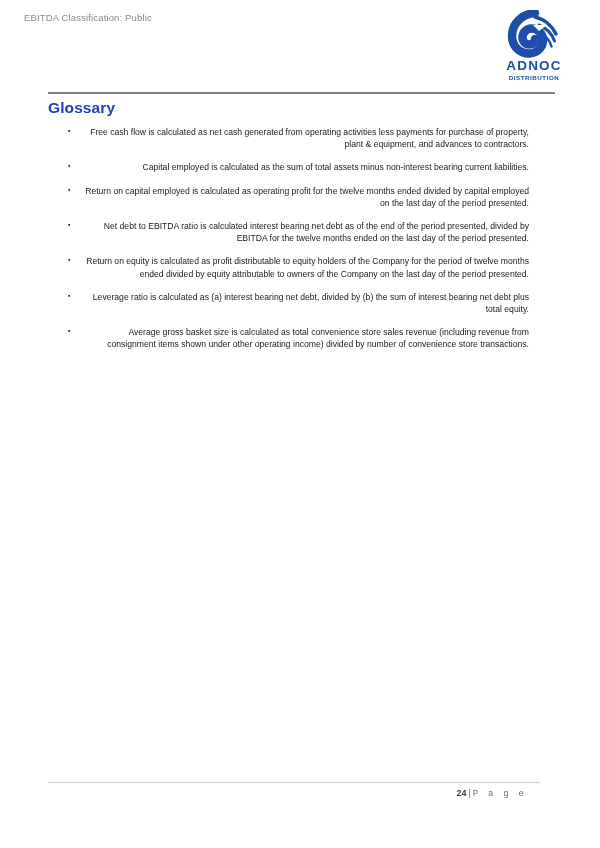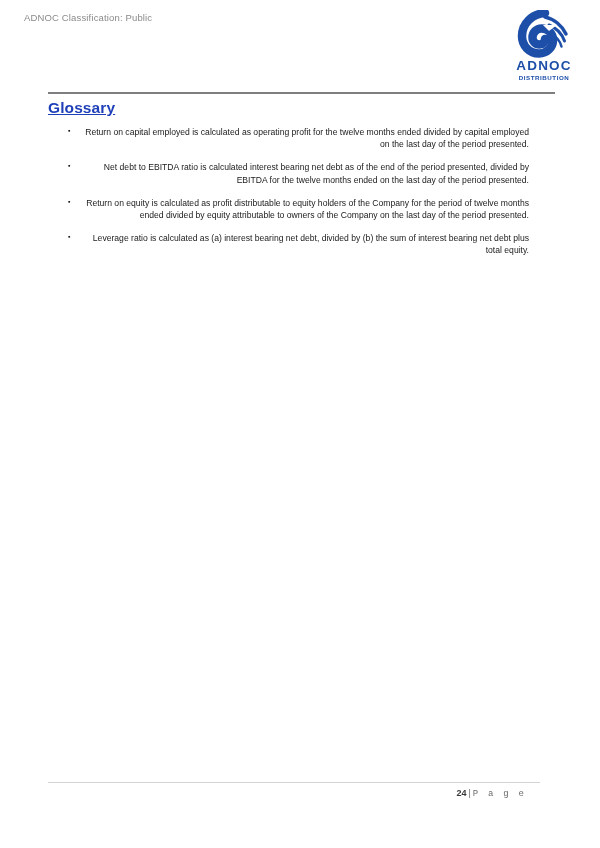--- a/index.html
+++ b/index.html
@@ -25,21 +25,21 @@
     left: 24px;
     top: 12px;
     font-size: 9.5px;
     color: #8a8a8a;
     letter-spacing: 0.15px;
     white-space: nowrap;
   }
 
   .logo-block {
     position: absolute;
-    right: 10px;
+    right: 20px;
     top: 10px;
     width: 92px;
     text-align: center;
   }
   .logo-mark {
     width: 60px;
     height: 48px;
     margin: 0 auto;
     display: block;
   }
@@ -71,21 +71,20 @@
     height: 2px;
     background: #7f7f7f;
     margin-bottom: 5px;
   }
   .page-heading {
     font-size: 15.5px;
     font-weight: bold;
     color: #1f3fb8;
     margin: 0 0 9px 0;
     letter-spacing: 0.1px;
-    text-decoration: underline;
   }
 
   ul.glossary-list {
     list-style: none;
     margin: 0;
     padding: 0;
     width: 481px;
   }
   ul.glossary-list > li {
     position: relative;
@@ -150,54 +149,66 @@
   .footer-text .pg-word {
     letter-spacing: 2.2px;
     font-family: Liberation Mono, monospace;
   }
 </style>
 </head>
 <body>
 
 <div class="page">
 
-  <div class="classification">ADNOC Classification: Public</div>
+  <div class="classification">EBITDA Classification: Public</div>
 
   <div class="logo-block">
     <svg class="logo-mark" viewBox="0 0 120 96">
       <path d="M62 6 C36 8 16 27 16 52 C16 72 31 87 50 87 C66 87 78 75 78 60 C78 47 68 37 55 37 C45 37 37 45 37 55 C37 63 43 69 51 69 C57 69 62 64 62 58" fill="none" stroke="#1d4fa8" stroke-width="17" stroke-linecap="round"></path>
       <path d="M62 14 C80 18 96 31 104 48" fill="none" stroke="#1d4fa8" stroke-width="7" stroke-linecap="round"></path>
       <path d="M70 30 C85 36 96 48 101 62" fill="none" stroke="#1d4fa8" stroke-width="6" stroke-linecap="round"></path>
       <path d="M72 46 C84 52 92 62 95 73" fill="none" stroke="#1d4fa8" stroke-width="5" stroke-linecap="round"></path>
       <path d="M58 30 L86 30 L70 42 Z" fill="#ffffff"></path>
     </svg>
     <div class="logo-word">ADNOC</div>
     <div class="logo-sub">DISTRIBUTION</div>
   </div>
 
   <div class="content">
     <div class="heading-rule"></div>
     <h1 class="page-heading">Glossary</h1>
 
     <ul class="glossary-list">
+      <li>
+        <span class="bullet-marker">▪</span>
+        <span class="li-text">Free cash flow is calculated as net cash generated from operating activities less payments for purchase of property, plant &amp; equipment, and advances to contractors.</span>
+      </li>
+      <li>
+        <span class="bullet-marker">▪</span>
+        <span class="li-text">Capital employed is calculated as the sum of total assets minus non-interest bearing current liabilities.</span>
+      </li>
       <li class="ragged">
         <span class="bullet-marker">▪</span>
         <span class="li-text">Return on capital employed is calculated as operating profit for the twelve months ended divided by capital employed on the last day of the period presented.</span>
       </li>
       <li class="ragged">
         <span class="bullet-marker">▪</span>
         <span class="li-text">Net debt to EBITDA ratio is calculated interest bearing net debt as of the end of the period presented, divided by EBITDA for the twelve months ended on the last day of the period presented.</span>
       </li>
       <li class="ragged">
         <span class="bullet-marker">▪</span>
         <span class="li-text">Return on equity is calculated as profit distributable to equity holders of the Company for the period of twelve months ended divided by equity attributable to owners of the Company on the last day of the period presented.</span>
       </li>
       <li class="ragged">
         <span class="bullet-marker">▪</span>
         <span class="li-text">Leverage ratio is calculated as (a) interest bearing net debt, divided by (b) the sum of interest bearing net debt plus total equity.</span>
+      </li>
+      <li>
+        <span class="bullet-marker">▪</span>
+        <span class="li-text">Average gross basket size is calculated as total convenience store sales revenue (including revenue from consignment items shown under other operating income) divided by number of convenience store transactions.</span>
       </li>
     </ul>
   </div>
 
   <div class="footer">
     <div class="footer-rule"></div>
     <div class="footer-text">
       <span class="pg-num">24</span><span class="pg-sep">|</span><span class="pg-word">P a g e</span>
     </div>
   </div>

